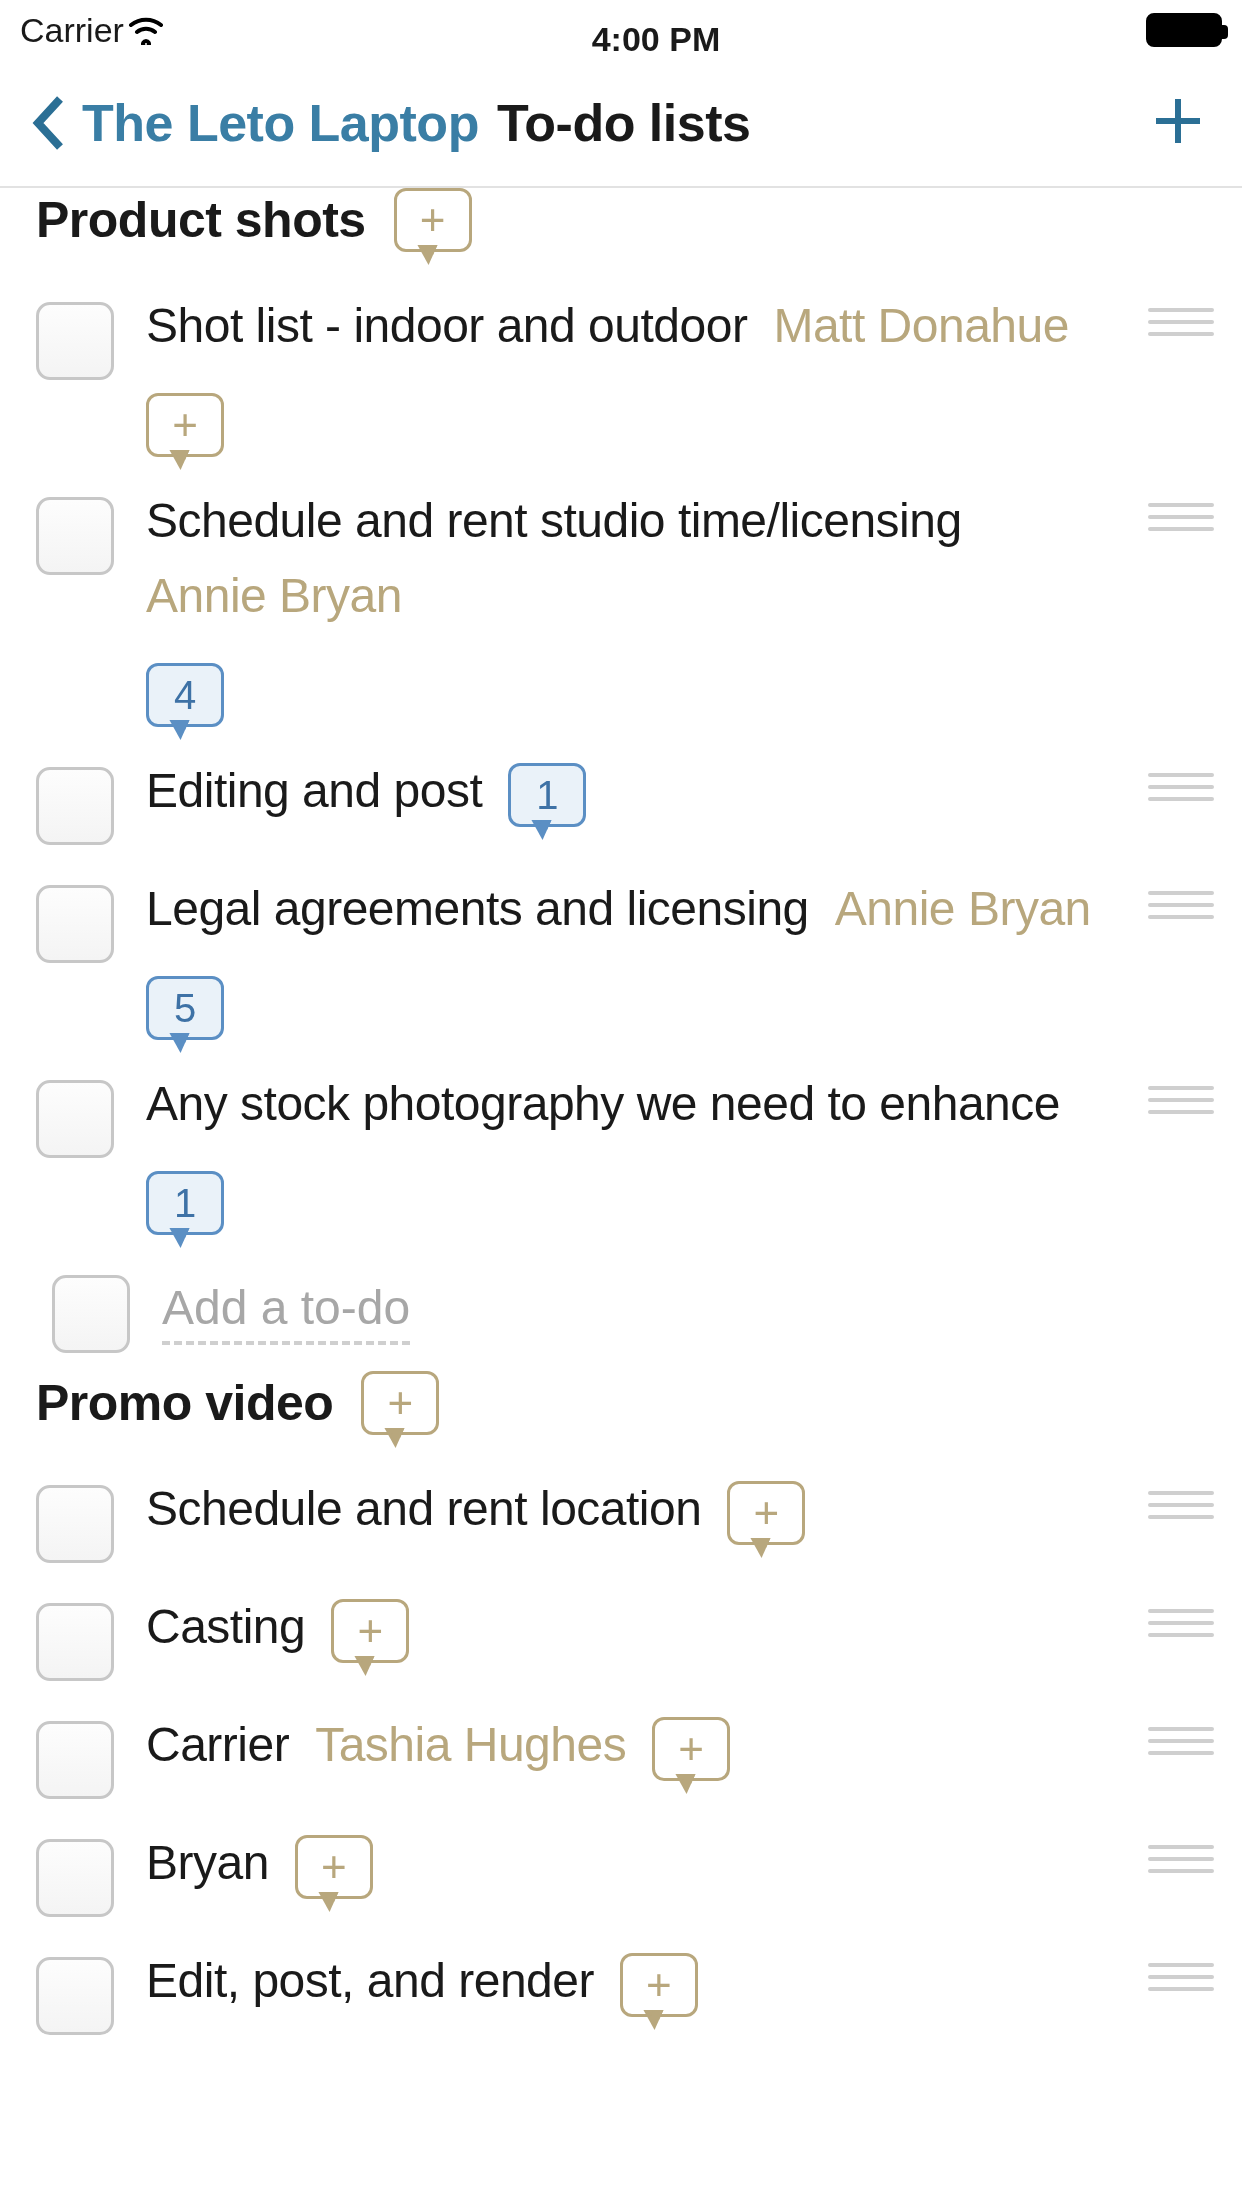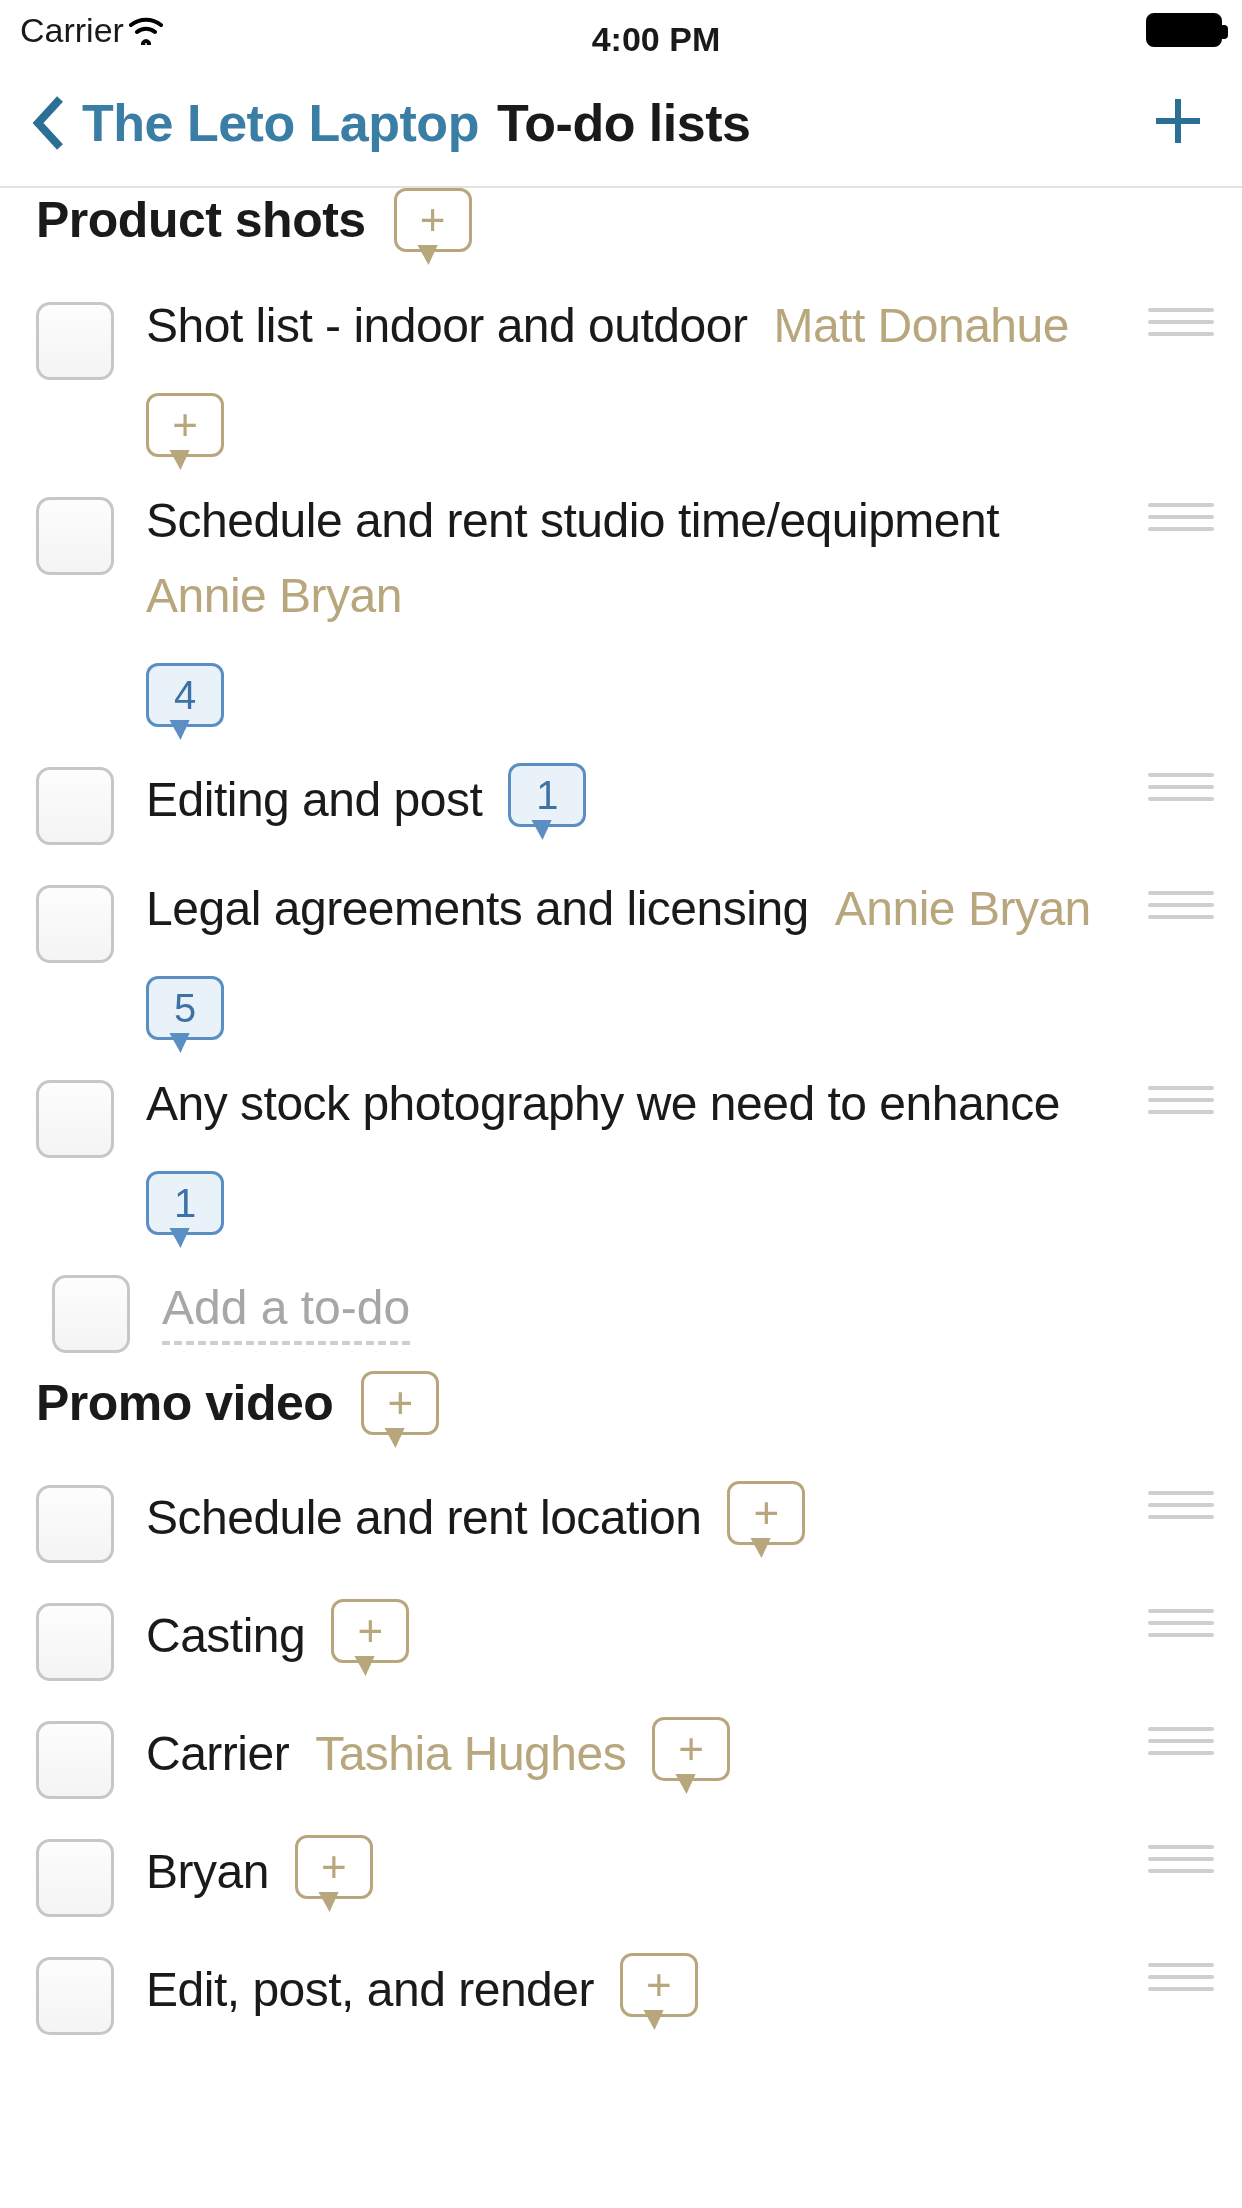--- a/index.html
+++ b/index.html
@@ -89,21 +89,21 @@
   
   .todo-row { display:flex; align-items:flex-start; gap:32px; padding:18px 0; position:relative; }
   .checkbox {
     width:78px; height:78px;
     border:3px solid #c7c7c7;
     border-radius:14px;
     flex-shrink:0;
     background:linear-gradient(#fdfdfd,#f4f4f4);
     margin-top:4px;
   }
-  .todo-body { flex:1; display:flex; flex-wrap:wrap; align-items:flex-end; column-gap:26px; row-gap:20px; padding-right:80px;}
+  .todo-body { flex:1; display:flex; flex-wrap:wrap; align-items:flex-start; column-gap:26px; row-gap:20px; padding-right:80px;}
   .todo-title { font-size:48px; color:#1a1a1a; letter-spacing:-0.5px;}
   .assignee { font-size:48px; color:#b8a77d; letter-spacing:-0.5px;}
   .drag-handle {
     position:absolute;
     right:-8px;
     top:22px;
     width:66px; height:40px;
     display:flex; flex-direction:column; justify-content:center; gap:8px;
   }
   .drag-handle span { display:block; height:4px; background:#cfcfcf; border-radius:2px; }
@@ -173,21 +173,21 @@
         </div>
       <div class="drag-handle">
           <span></span>
           <span></span>
           <span></span>
         </div>
     </div>
       <div class="todo-row">
       <div class="checkbox"></div>
       <div class="todo-body">
-          <span class="todo-title">Schedule and rent studio time/equipment</span>
+          <span class="todo-title">Schedule and rent studio time/licensing</span>
           <span class="assignee">Annie Bryan</span>
           <span class="wrap-line"></span>
           <span class="bubble bubble-blue">4</span>
         </div>
       <div class="drag-handle">
           <span></span>
           <span></span>
           <span></span>
         </div>
     </div>

